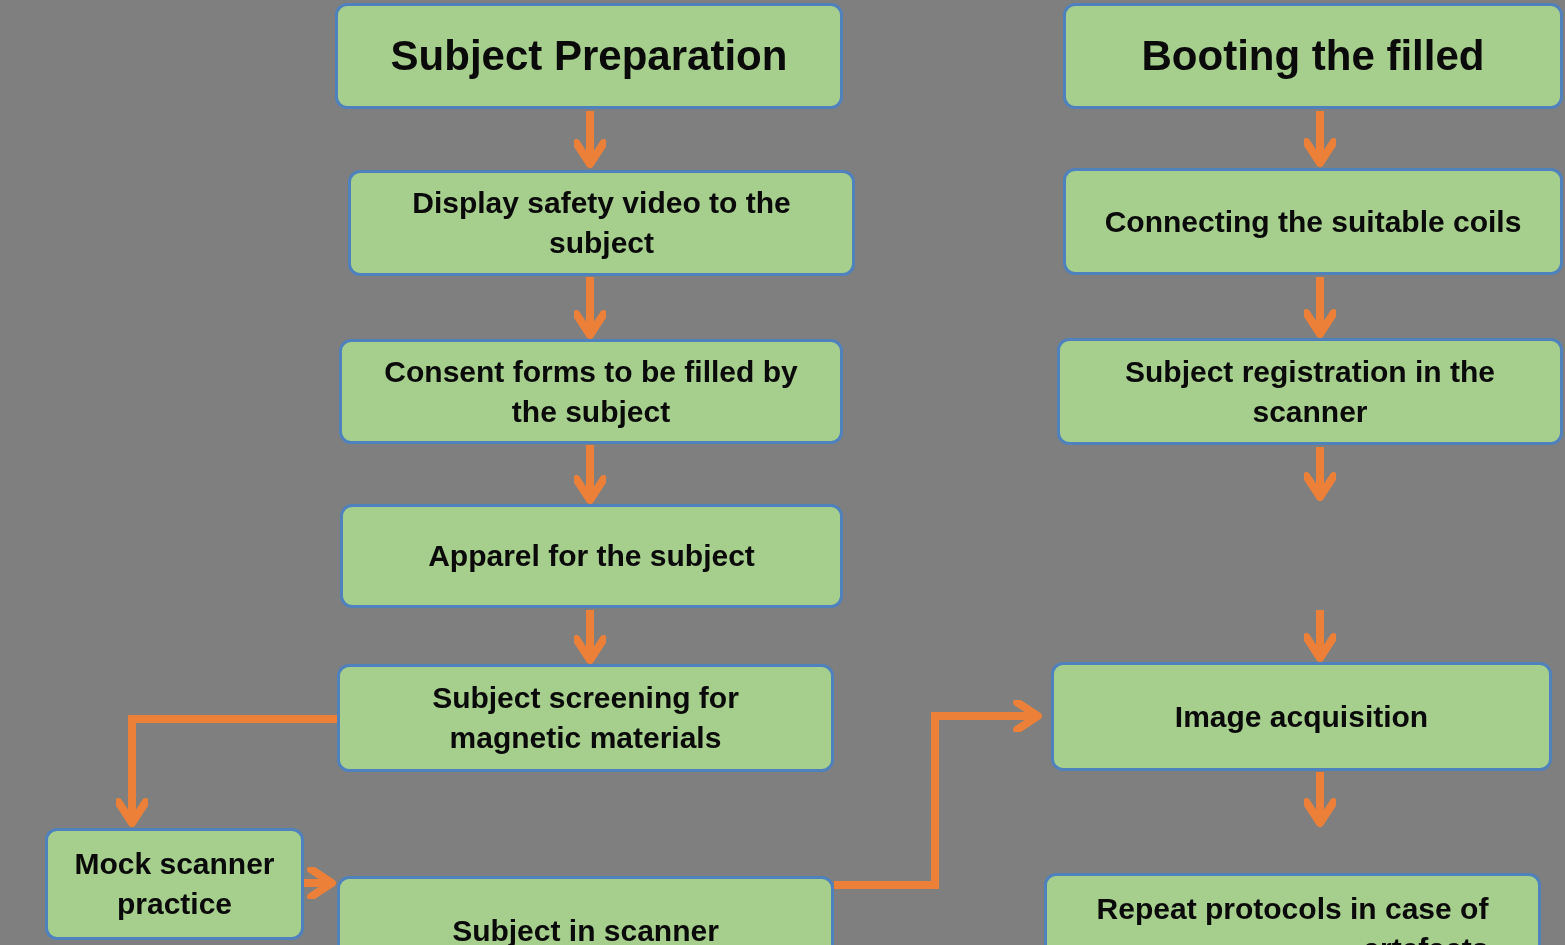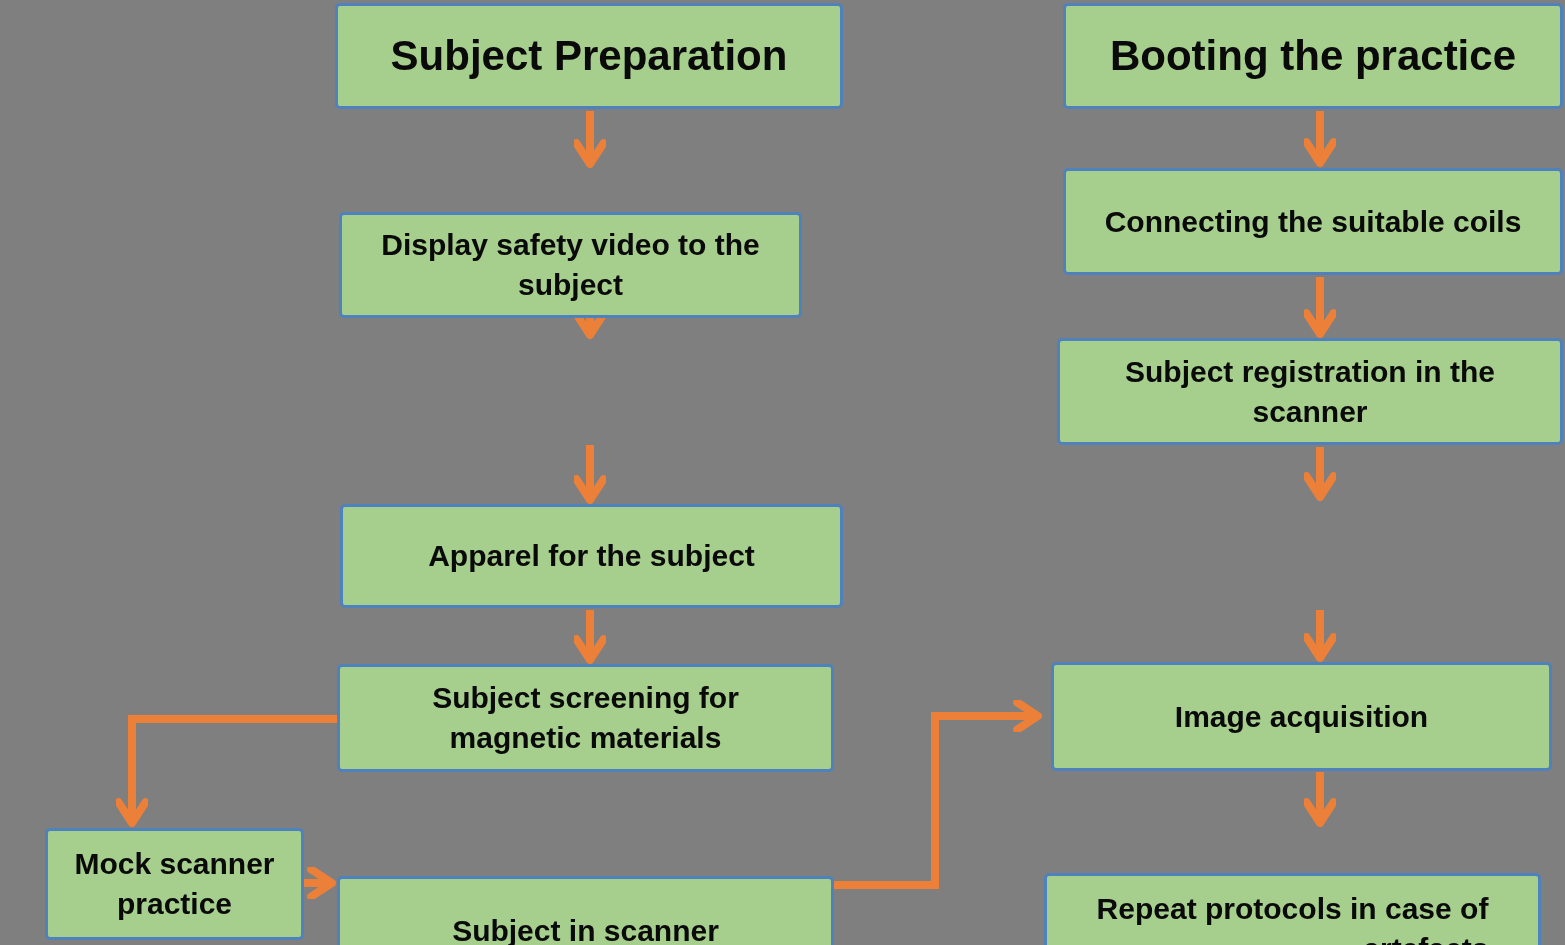--- a/index.html
+++ b/index.html
@@ -36,39 +36,39 @@
     stroke-width: 1;
     fill: none;
     stroke-linecap: round;
     stroke-linejoin: round;
   }
   .node {
     position: absolute;
     z-index: 2;
     background: var(--node-fill);
     border: 3px solid var(--node-border);
-    border-radius: 5px;
+    border-radius: 12px;
     display: flex;
     align-items: center;
     justify-content: center;
     text-align: center;
     color: var(--text);
     font-weight: bold;
     font-size: 30px;
     line-height: 40px;
     white-space: pre-line;
     padding: 0 8px;
   }
   .node.header {
     font-size: 42px;
     line-height: 50px;
   }
   
   #n-subject-preparation { left: 335px; top: 3px;   width: 508px; height: 106px; }
-  #n-display-safety      { left: 339px; top: 170px; width: 463px; height: 106px; margin-top: 42px; }
+  #n-display-safety      { left: 348px; top: 170px; width: 507px; height: 106px; }
   #n-consent-forms       { left: 339px; top: 339px; width: 504px; height: 105px; }
   #n-apparel             { left: 340px; top: 504px; width: 503px; height: 104px; }
   #n-subject-screening   { left: 337px; top: 664px; width: 497px; height: 108px; }
   #n-subject-in-scanner  { left: 337px; top: 876px; width: 497px; height: 110px; }
   #n-mock-scanner        { left: 5px;   top: 828px; width: 259px; height: 112px; margin-left: 40px; }
   #n-booting-scanner     { left: 1063px; top: 3px;   width: 500px; height: 106px; }
   #n-connecting-coils    { left: 1063px; top: 168px; width: 500px; height: 107px; }
   #n-subject-registration{ left: 1057px; top: 338px; width: 506px; height: 107px; }
   #n-loading-protocols   { left: 1053px; top: 501px; width: 510px; height: 107px; }
   #n-image-acquisition   { left: 1043px; top: 662px; width: 501px; height: 109px; margin-left: 8px; }
@@ -95,28 +95,30 @@
     <path class="edge" d="M1320,111 V163" marker-end="url(#ah)"></path>
     <path class="edge" d="M1320,277 V334" marker-end="url(#ah)"></path>
     <path class="edge" d="M1320,447 V497" marker-end="url(#ah)"></path>
     <path class="edge" d="M1320,610 V658" marker-end="url(#ah)"></path>
     <path class="edge" d="M1320,772 V823" marker-end="url(#ah)"></path>
   </svg>
 
   <div class="node header" id="n-subject-preparation">Subject Preparation</div>
   <div class="node" id="n-display-safety">Display safety video to the
 subject</div>
+  <div class="node" id="n-consent-forms">Consent forms to be filled by
+the subject</div>
   <div class="node" id="n-apparel">Apparel for the subject</div>
   <div class="node" id="n-subject-screening">Subject screening for
 magnetic materials</div>
   <div class="node" id="n-subject-in-scanner">Subject in scanner</div>
   <div class="node" id="n-mock-scanner">Mock scanner
 practice</div>
 
-  <div class="node header" id="n-booting-scanner">Booting the practice</div>
+  <div class="node header" id="n-booting-scanner">Booting the filled</div>
   <div class="node" id="n-connecting-coils">Connecting the suitable coils</div>
   <div class="node" id="n-subject-registration">Subject registration in the
 scanner</div>
   <div class="node" id="n-image-acquisition">Image acquisition</div>
   <div class="node" id="n-repeat-protocols">Repeat protocols in case of
 artefacts</div>
 
 </div>
 
 </body></html>

